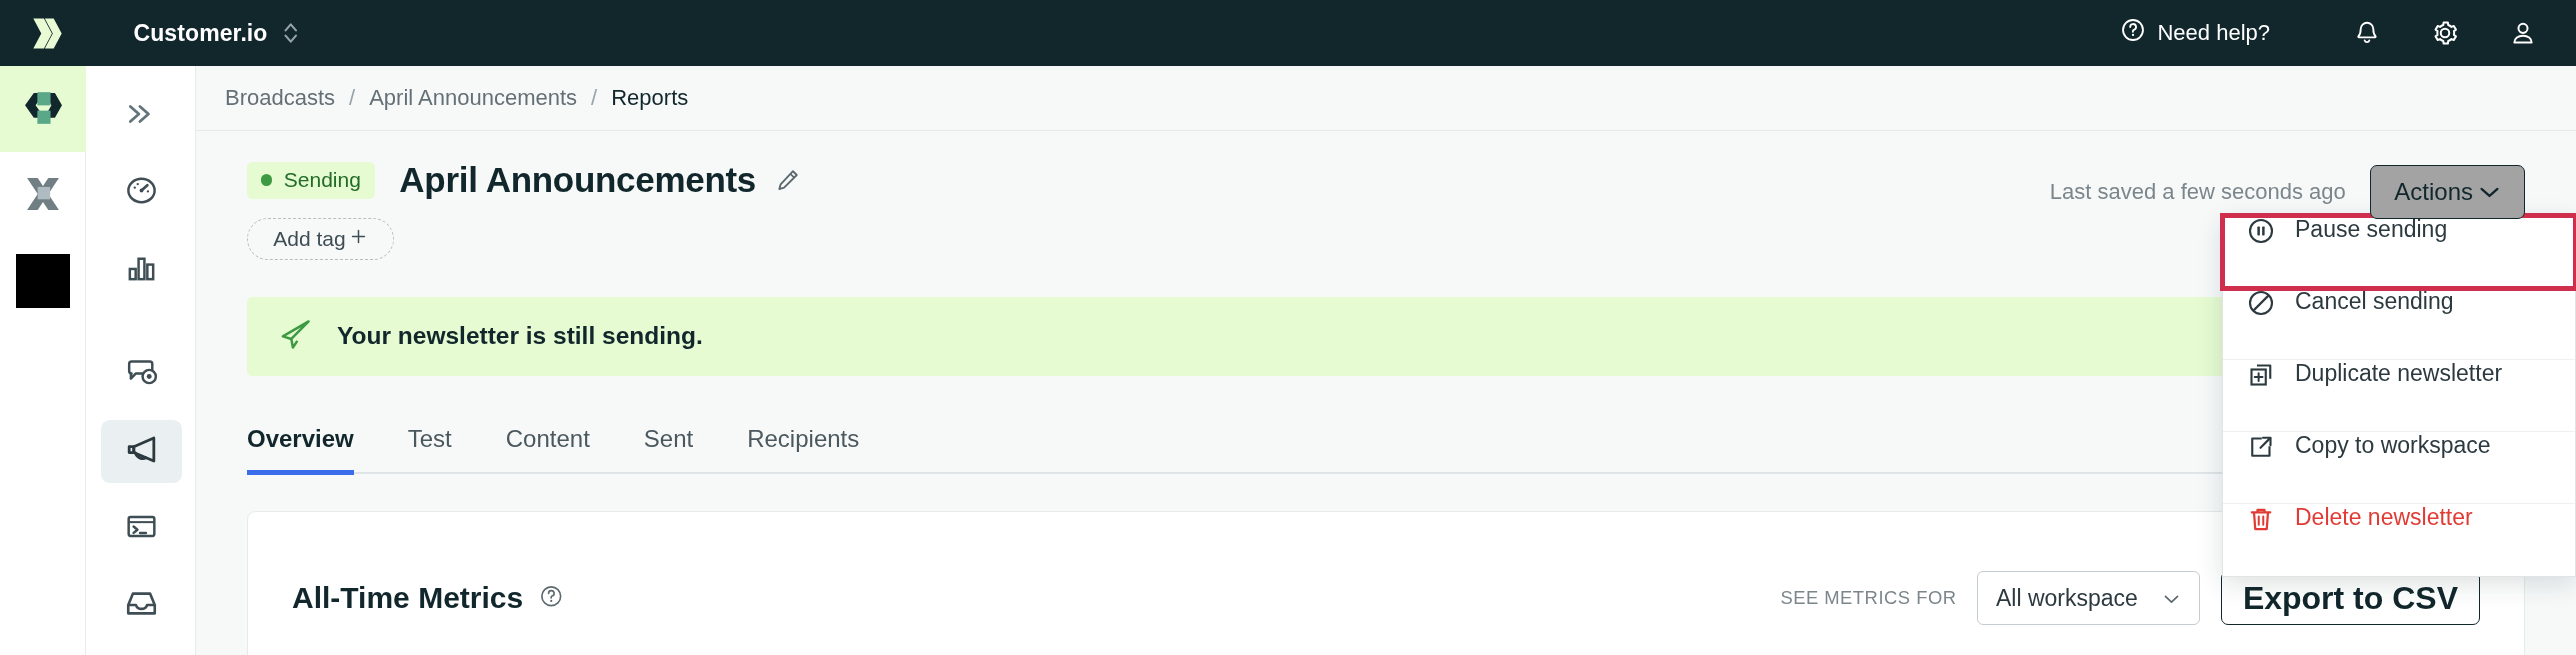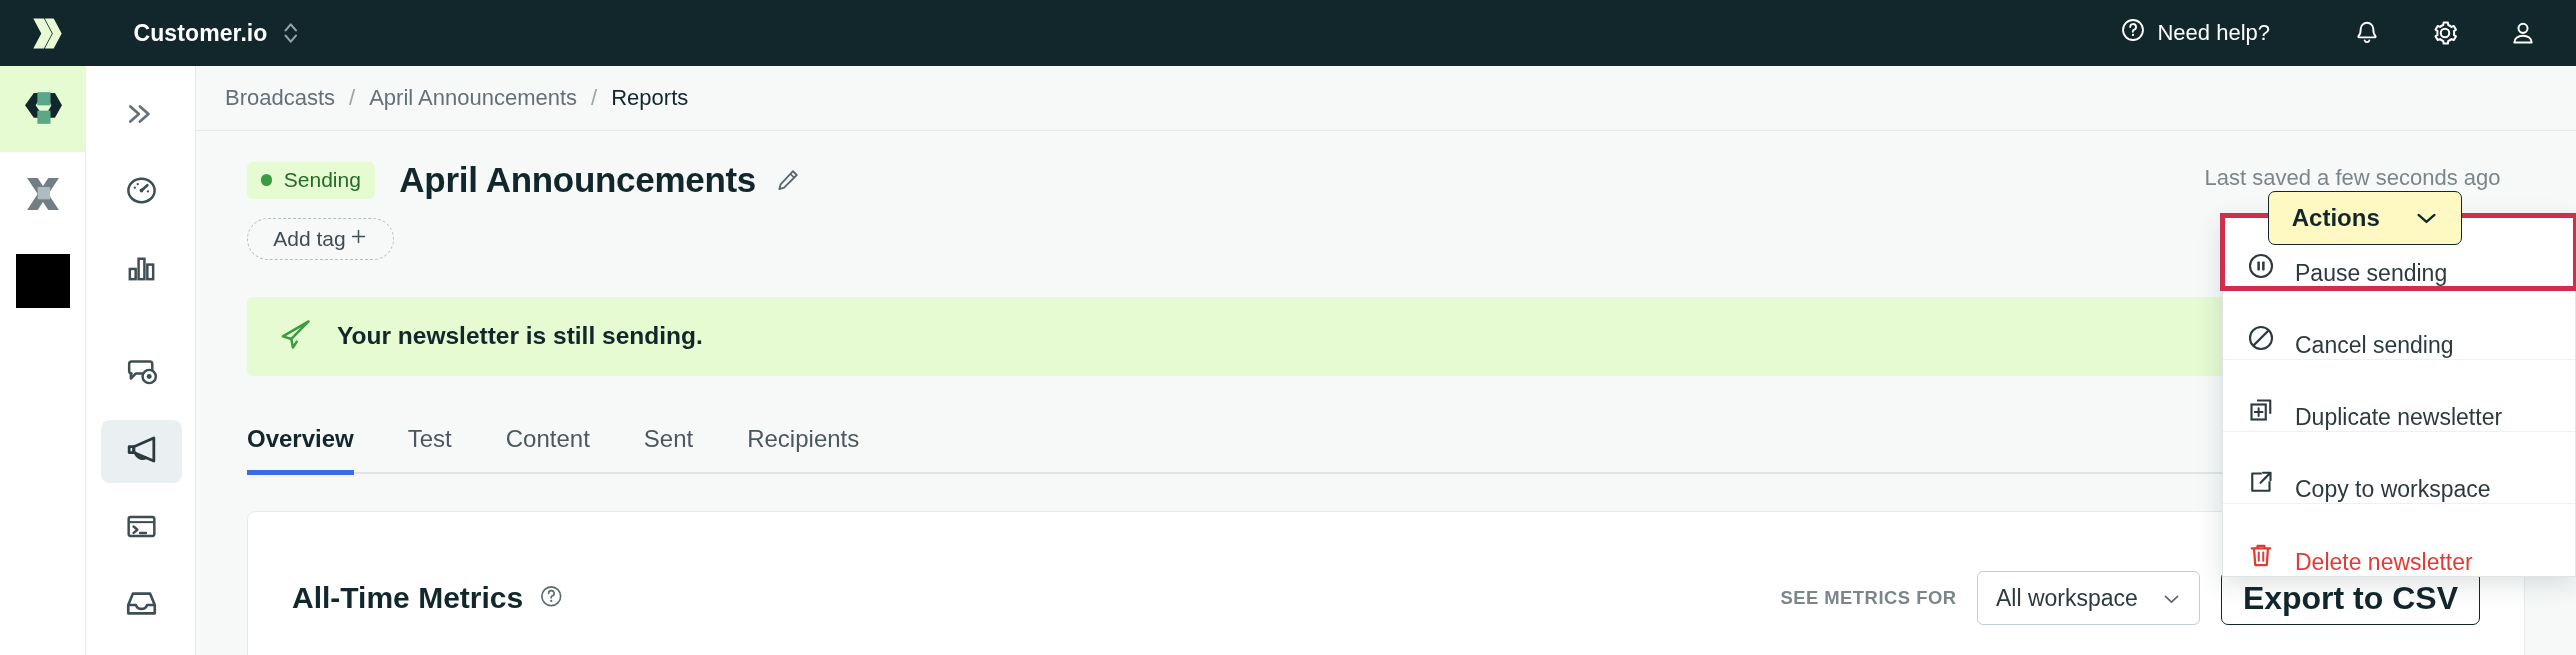--- a/index.html
+++ b/index.html
@@ -104,43 +104,43 @@
   }
   .edit-icon { margin-left: 19px; display: flex; align-items: center; }
   .add-tag {
     margin-top: 17.5px;
     display: inline-flex; align-items: center; justify-content: center; gap: 3px;
     border: 1.8px dashed #b4bfc3; border-radius: 875px;
     height: 42px; padding: 0 21px; width: 147px;
     color: #3f4e54; font-size: 21px; background: transparent;
   }
 
-  .title-right { margin-left: auto; display: flex; align-items: center; padding-top: 5.3px; flex-direction: column; }
+  .title-right { margin-left: auto; display: flex; align-items: center; padding-top: 5.3px; }
   .last-saved { color: #7b868b; font-size: 22px; margin-right: 24.5px; }
   .actions-btn {
-    display: inline-flex; align-items: center; gap: 35px;
+    display: inline-flex; align-items: center; gap: 5px;
     height: 54px; padding: 0 23px;
     border: 1.8px solid #12272c; border-radius: 7px;
-    background: #fef9c3; color: #12272c;
-    font-size: 24px; font-weight: 700;
+    background: #a3a3a3; color: #12272c;
+    font-size: 24px; font-weight: 400;
     position: relative; z-index: 40;
   }
 
   
   .dropdown {
     position: absolute;
     top: 84px; right: 0;
     width: 354px;
     background: #ffffff;
     border: 0.9px solid #dfe5e7;
     box-shadow: 0 7px 24.5px rgba(18,39,44,.14);
     z-index: 30;
   }
   .menu-item {
-    display: flex; align-items: flex-end; gap: 19px;
+    display: flex; align-items: flex-start; gap: 19px;
     height: 72px; padding: 0 23px;
     font-size: 23px; color: #2c3a40;
     border-bottom: 0.9px solid #edf1f2;
     background: #ffffff;
   }
   .menu-item:last-child { border-bottom: none; }
   .menu-item.danger { color: #e03b35; }
   .menu-item.highlight {
     outline: 5.3px solid #cf2f4d;
     outline-offset: -2.6px;
@@ -182,21 +182,21 @@
     height: 175px;
     padding: 0 44px;
     display: flex; align-items: center;
   }
   .card-title {
     display: flex; align-items: center; gap: 16px;
     font-size: 30px; font-weight: 700; color: #12272c;
   }
   .card-right { margin-left: auto; display: flex; align-items: center; gap: 21px; }
   .see-metrics {
-    font-size: 18.4px; color: #7b868b; font-weight: 700;
+    font-size: 18.4px; color: #7b868b; font-weight: 400;
     letter-spacing: 0.5px;
     margin-left: 16px;
   }
   .select {
     display: inline-flex; align-items: center; gap: 24.5px;
     height: 54px; padding: 0 17.5px;
     border: 1.8px solid #c3ccd0; border-radius: 6.1px;
     background: #fff; color: #2c3a40; font-size: 23px;
   }
   .export-btn {

